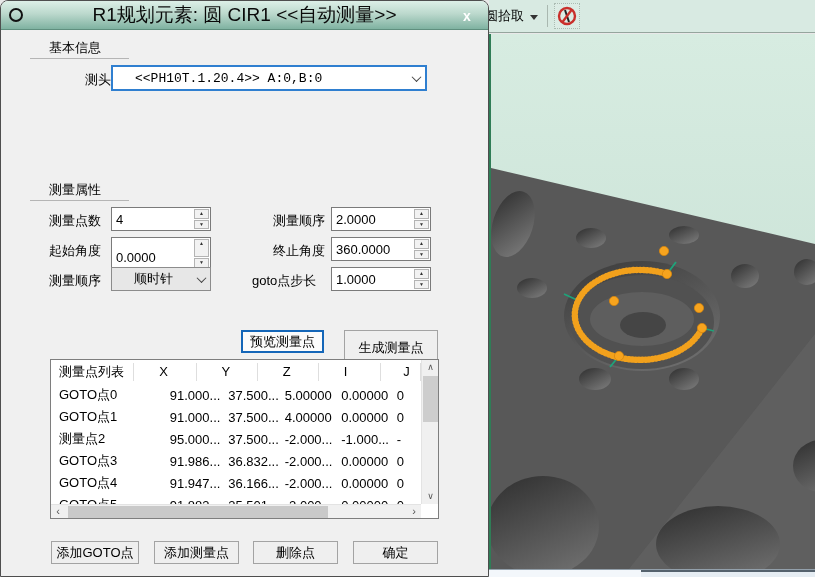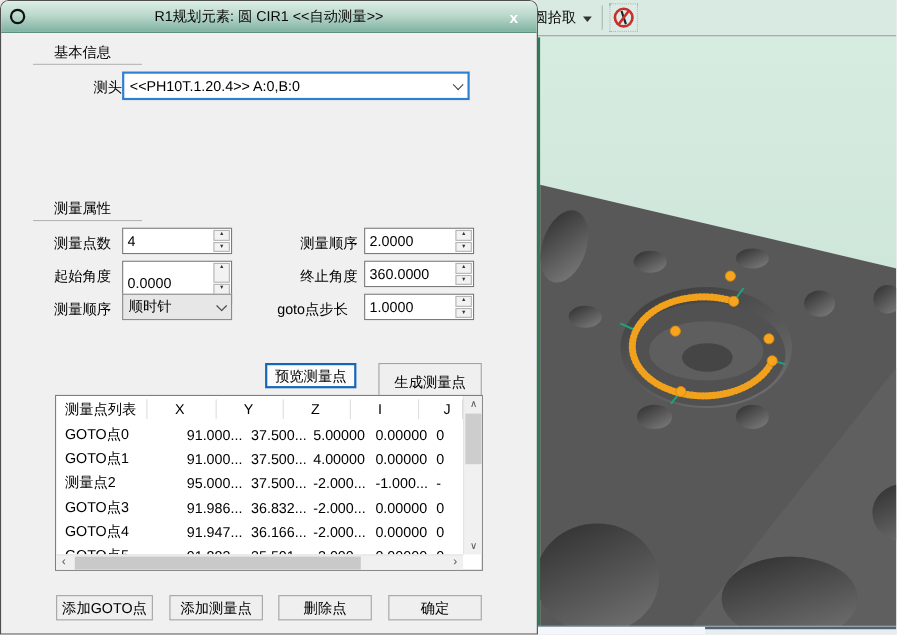--- a/index.html
+++ b/index.html
@@ -18,30 +18,30 @@
   .viewport { position:absolute; left:0; right:0; top:34px; bottom:8px; background:linear-gradient(#d7ece1,#c2dcd0); border-left:2px solid #2f7d56; }
   .viewport svg { display:block; width:100%; height:100%; }
 
   .statusbar { position:absolute; left:0; right:0; bottom:0; height:8px; background:#f3f7fb; border-top:1px solid #93a0ab; }
   .statusbar .seg2 { position:absolute; left:152px; right:0; top:0; bottom:0; background:#e6edf3; border-top:2px solid #55626d; }
 
   
   .dialog { position:absolute; left:0; top:0; width:489px; height:577px; background:#f0f0f0; border:1px solid #4e4e4e; border-radius:8px 8px 0 0; z-index:10; }
   .titlebar { position:relative; height:29px; border-radius:7px 7px 0 0; background:linear-gradient(#dcefe7,#bcd9cd 45%,#7fb2a1); border-bottom:1px solid #5f8f7e; display:flex; align-items:center; }
   .elem-circle-icon { position:absolute; left:8px; top:7px; width:14px; height:14px; border:2px solid #111; border-radius:50%; background:transparent; }
-  .title-text { flex:1; text-align:center; font-size:13px; color:#0a0a0a; }
+  .title-text { flex:1; text-align:center; font-size:19px; color:#0a0a0a; }
   .close-x { position:absolute; right:11px; top:5px; width:20px; height:20px; color:#fff; font-weight:bold; font-size:14px; text-align:center; line-height:20px; cursor:default; }
 
   .group-label { position:absolute; font-size:13px; color:#000; }
   .group-line { position:absolute; height:1px; background:#b5b5b5; }
 
   .fld-label { position:absolute; font-size:13px; color:#000; white-space:nowrap; }
 
   .combo { position:absolute; background:#fff; border:1px solid #7a7a7a; display:flex; align-items:center; }
-  .combo .val { flex:1; padding-left:5px; white-space:nowrap; overflow:hidden; font-size:13px; }
+  .combo .val { flex:1; padding-left:22px; white-space:nowrap; overflow:hidden; font-size:13px;font-family:Liberation Mono, monospace; }
   .combo .chev { width:18px; display:flex; align-items:center; justify-content:center; }
   .chev-glyph { width:7px; height:7px; border-right:1.6px solid #444; border-bottom:1.6px solid #444; transform:rotate(45deg) translate(-1px,-1px); }
   .combo.focus { border:2px solid #2f7fd0; }
   .combo.gray { background:#e7e7e7; border:1px solid #8c8c8c; }
 
   .spin { position:absolute; background:#fff; border:1px solid #7a7a7a; display:flex; }
   .spin input { flex:1; border:0; outline:none; background:transparent; font-family:inherit; font-size:13px; padding-left:4px; width:10px; min-width:0; }
   .spin .btns { width:17px; display:flex; flex-direction:column; padding:1px; gap:1px; }
   .spin .sb { flex:1; background:#f2f2f2; border:1px solid #b4b4b4; font-size:5px; line-height:7px; color:#333; text-align:center; cursor:default; }
 

